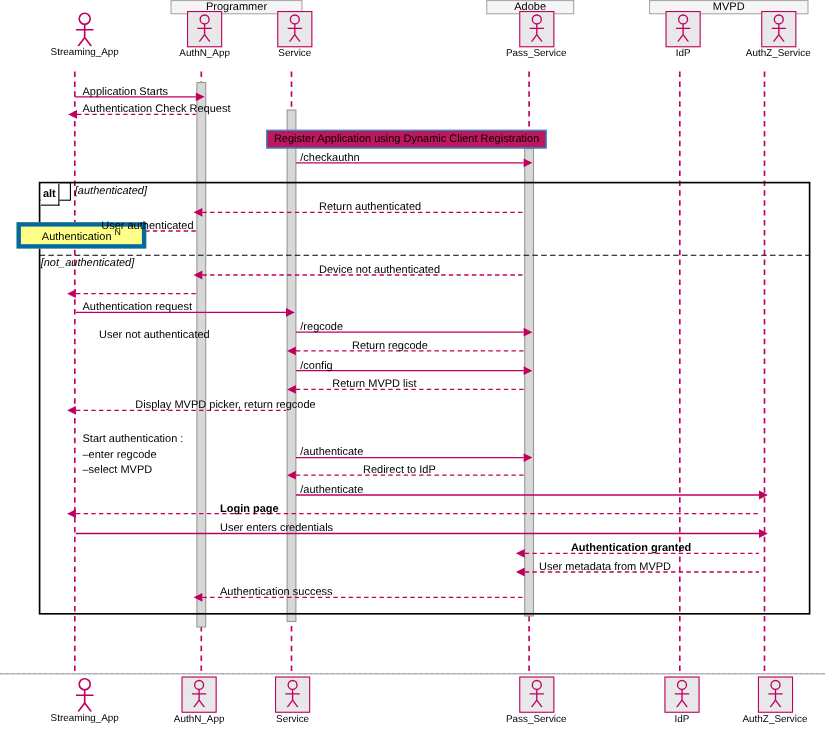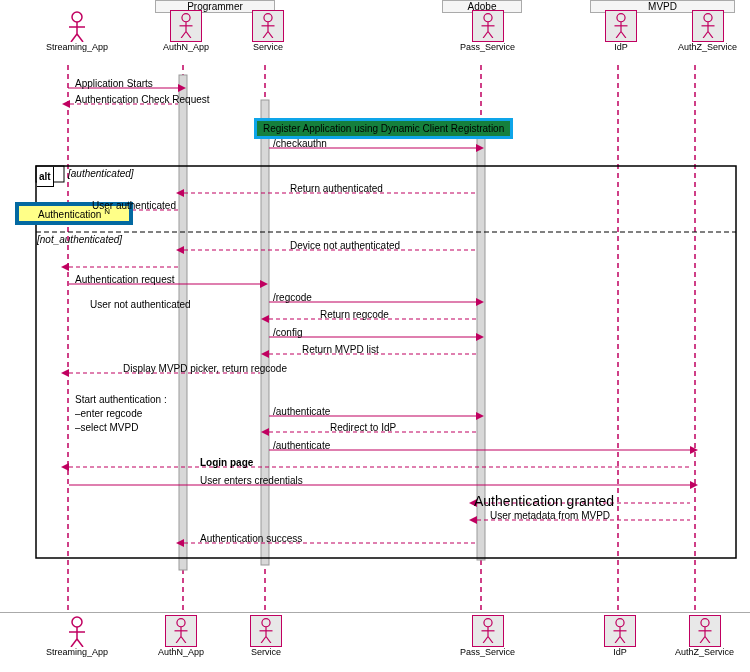--- a/index.html
+++ b/index.html
@@ -196,42 +196,42 @@
   <div style="position:absolute; left:37px; top:167px; background:#fff; font-size:10px; font-weight:bold; padding:4px 2px; border-right:1px solid #000; border-bottom:1px solid #000;">alt</div>
 
   <div style="position:absolute; left:68px; top:168px; font-size:10px; font-style:italic;">[authenticated]</div>
 
   <div style="position:absolute; left:37px; top:234px; font-size:10px; font-style:italic;">[not_authenticated]</div>
 
   <div style="position:absolute; left:15px; top:202px; background:#ffff88; border:4px solid #0369a1; font-size:10px; padding:1px 19px; white-space:nowrap;">
     Authentication <sup style="font-size:8px;">N</sup>
   </div>
 
-  <div style="position:absolute; left:242px; top:118px; background:#15803d; border:3px solid #0ea5e9; font-size:10px; padding:2px 6px; white-space:nowrap;margin-left:12px;">Register Application using Dynamic Client Registration</div>
+  <div style="position:absolute; left:242px; top:118px; background:#be185d; border:1px solid #0ea5e9; font-size:10px; padding:2px 6px; white-space:nowrap;">Register Application using Dynamic Client Registration</div>
 
   <div style="position:absolute; left:75px; top:78px; font-size:10px;">Application Starts</div>
   <div style="position:absolute; left:75px; top:94px; font-size:10px;">Authentication Check Request</div>
   <div style="position:absolute; left:273px; top:138px; font-size:10px;">/checkauthn</div>
   <div style="position:absolute; left:290px; top:183px; font-size:10px;">Return authenticated</div>
   <div style="position:absolute; left:92px; top:200px; font-size:10px;">User authenticated</div>
   <div style="position:absolute; left:290px; top:240px; font-size:10px;">Device not authenticated</div>
   <div style="position:absolute; left:90px; top:257px; font-size:10px;margin-top:42px;">User not authenticated</div>
   <div style="position:absolute; left:75px; top:274px; font-size:10px;text-align:center;">Authentication request</div>
   <div style="position:absolute; left:273px; top:292px; font-size:10px;">/regcode</div>
   <div style="position:absolute; left:320px; top:309px; font-size:10px;">Return regcode</div>
   <div style="position:absolute; left:273px; top:327px; font-size:10px;">/config</div>
   <div style="position:absolute; left:302px; top:344px; font-size:10px;">Return MVPD list</div>
   <div style="position:absolute; left:85px; top:363px; font-size:10px;padding-left:38px;">Display MVPD picker, return regcode</div>
   <div style="position:absolute; left:75px; top:393px; font-size:10px; line-height:14px;">Start authentication :<br>–enter regcode<br>–select MVPD</div>
   <div style="position:absolute; left:273px; top:406px; font-size:10px;">/authenticate</div>
   <div style="position:absolute; left:330px; top:422px; font-size:10px;">Redirect to IdP</div>
   <div style="position:absolute; left:273px; top:440px; font-size:10px;">/authenticate</div>
   <div style="position:absolute; left:200px; top:457px; font-size:10px;font-weight:bold;">Login page</div>
   <div style="position:absolute; left:200px; top:475px; font-size:10px;">User enters credentials</div>
-  <div style="position:absolute; left:474px; top:493px; font-size:14px;">Authentication granted</div>
+  <div style="position:absolute; left:519px; top:493px; font-size:10px;font-weight:bold;">Authentication granted</div>
   <div style="position:absolute; left:490px; top:510px; font-size:10px;">User metadata from MVPD</div>
   <div style="position:absolute; left:200px; top:533px; font-size:10px;">Authentication success</div>
 
   <div style="position:absolute; left:0; top:612px; width:750px; height:1px; background:#aaa; border-top: 1px dashed #aaa;"></div>
 
   <div style="position:absolute; left:46px; top:615px; display:flex; flex-direction:column; align-items:center;">
     <svg width="24" height="32" viewBox="0 0 24 32">
       <circle cx="12" cy="7" r="5" fill="none" stroke="#c00060" stroke-width="1.5"></circle>
       <line x1="12" y1="12" x2="12" y2="24" stroke="#c00060" stroke-width="1.5"></line>
       <line x1="4" y1="17" x2="20" y2="17" stroke="#c00060" stroke-width="1.5"></line>

